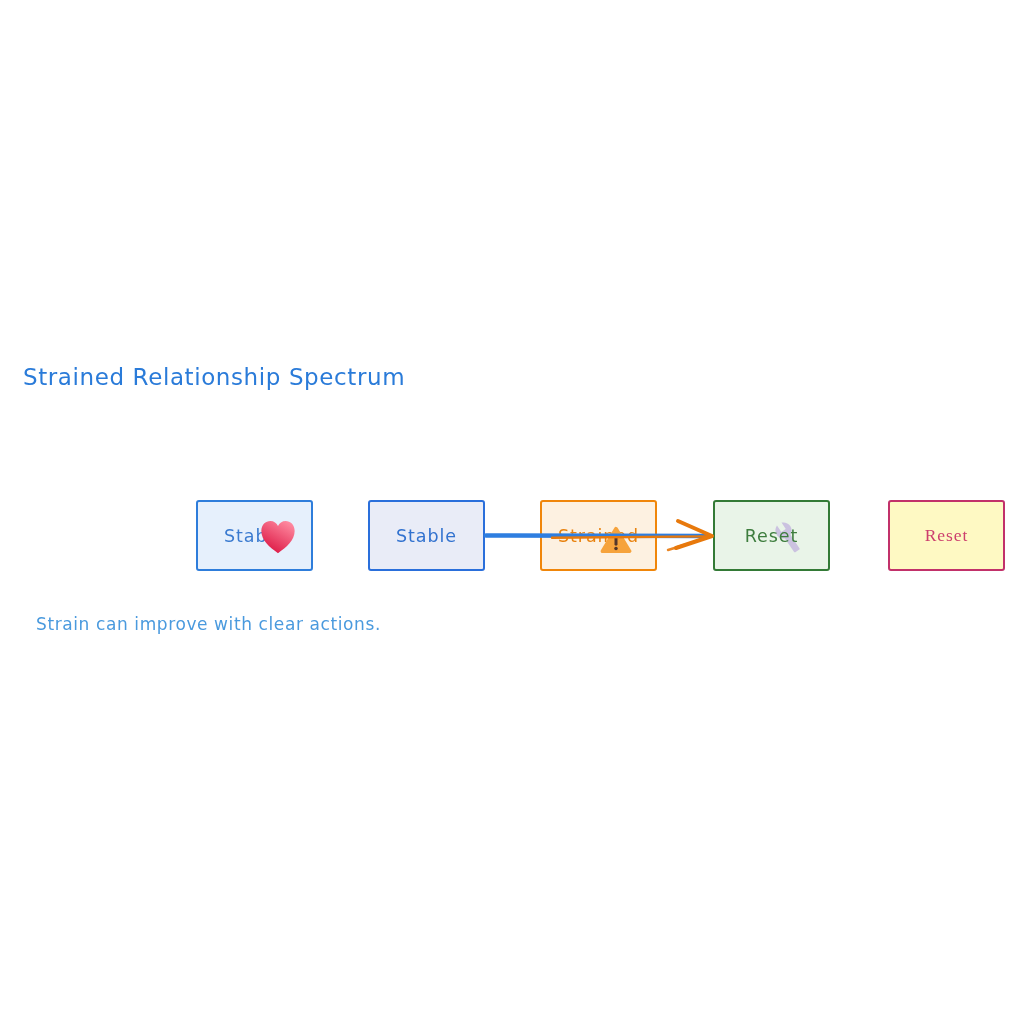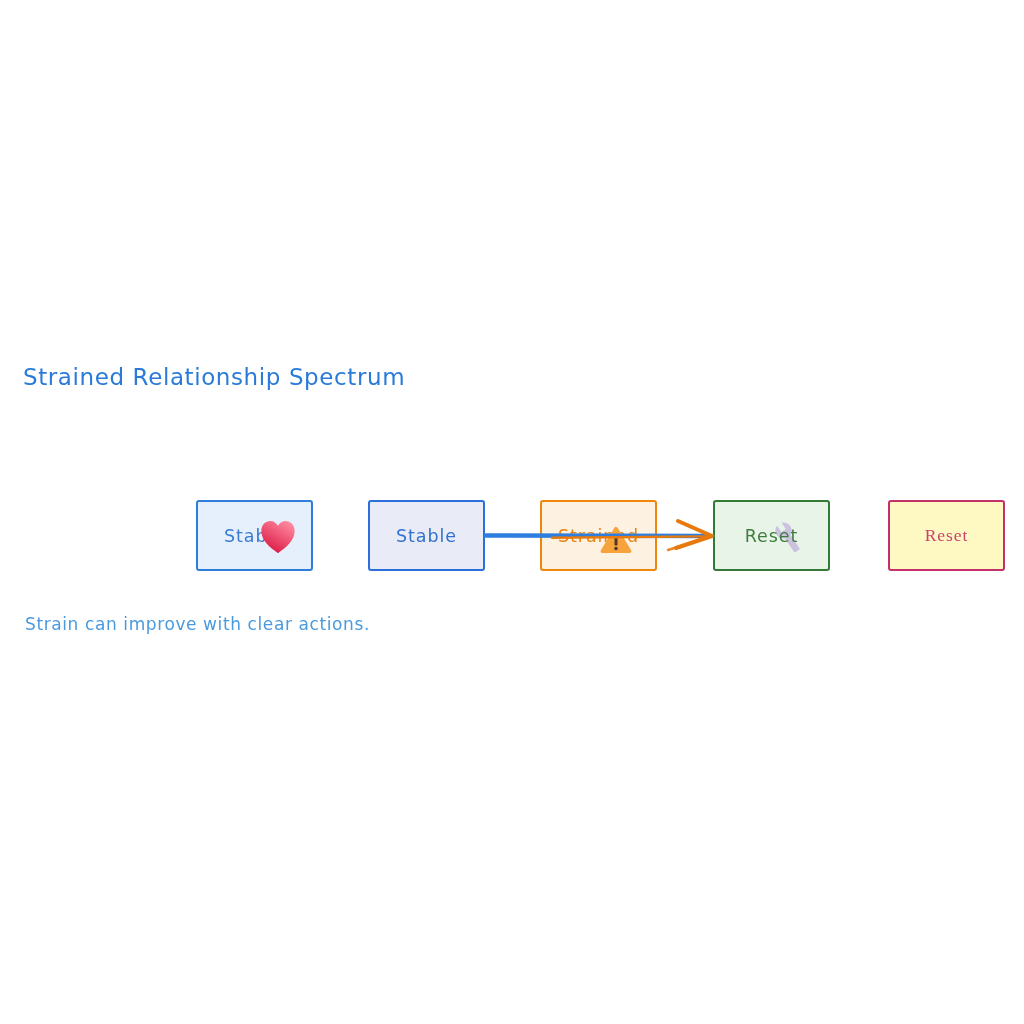--- a/index.html
+++ b/index.html
@@ -5,21 +5,21 @@
   html,body{margin:0;padding:0;background:#fff;}
   .canvas{
     position:relative;width:1024px;height:1024px;background:#ffffff;overflow:hidden;
     font-family:"DejaVu Sans","Liberation Sans",sans-serif;
   }
   .title{
     position:absolute;left:23px;top:364px;
     font-size:23px;letter-spacing:0.6px;font-weight:400;white-space:nowrap;
   }
   .caption{
-    position:absolute;left:25px;top:614px;
+    position:absolute;left:36px;top:614px;
     font-size:17px;letter-spacing:0.6px;white-space:nowrap;
   }
   .node{
     position:absolute;top:500px;width:117px;height:71px;box-sizing:border-box;
     border:2.5px solid #888;border-radius:3px;
     display:flex;align-items:center;justify-content:center;
     z-index:1;
   }
   .node .lbl{
     position:relative;z-index:2;

